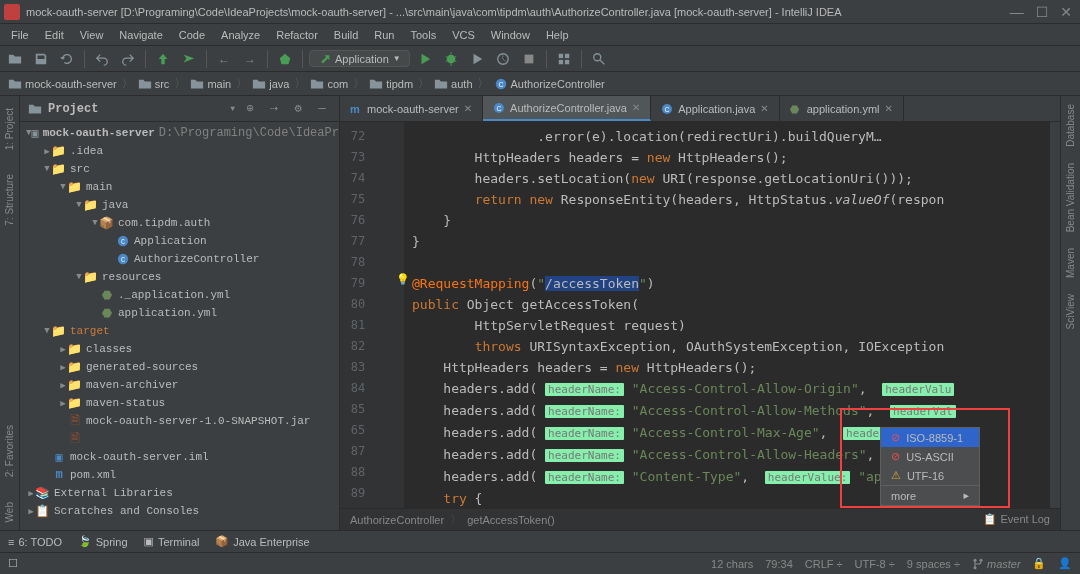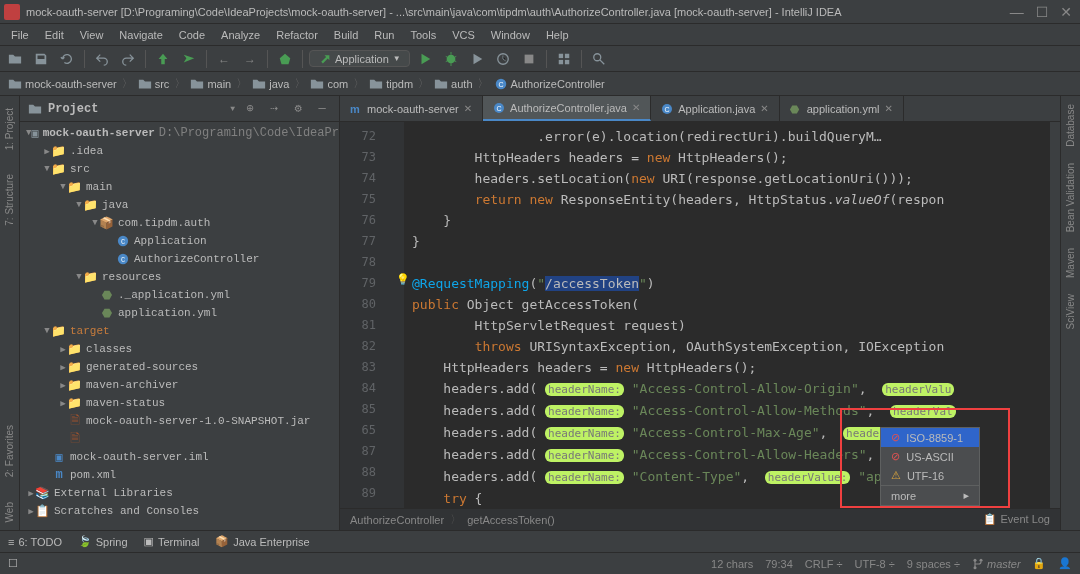--- a/index.html
+++ b/index.html
@@ -56,28 +56,28 @@
     
     
     .editor-area { flex: 1; display: flex; flex-direction: column; background: #2b2b2b; min-width: 0; }
     .editor-tabs { height: 26px; background: #3c3f41; border-bottom: 1px solid #2b2b2b; display: flex; align-items: stretch; }
     .editor-tab { padding: 0 10px; display: flex; align-items: center; gap: 5px; border-right: 1px solid #2b2b2b; font-size: 11px; cursor: pointer; }
     .editor-tab.active { background: #515658; border-bottom: 2px solid #4a88c7; }
     .tab-icon { width: 12px; height: 12px; }
     .tab-close { color: #888; font-size: 10px; }
     
     .editor-body { flex: 1; display: flex; overflow: hidden; position: relative; }
-    .gutter { width: 52px; background: #313335; text-align: right; padding-right: 16px; font-family: "Consolas", monospace; font-size: 12px; color: #606366; line-height: 21px; padding-top: 4px; }
+    .gutter { width: 52px; background: #313335; text-align: center; padding-right: 16px; font-family: "Consolas", monospace; font-size: 12px; color: #606366; line-height: 21px; padding-top: 4px; }
     .fold-gutter { width: 12px; background: #313335; position: relative; }
     .code-content { flex: 1; font-family: "Consolas", monospace; font-size: 13px; line-height: 21px; padding: 4px 0 0 8px; overflow: hidden; position: relative; white-space: pre; }
     .code-content .kw { color: #cc7832; }
     .code-content .str { color: #6a8759; }
-    .code-content .ann { color: #0ea5e9; }
+    .code-content .ann { color: #f97316; }
     .code-content .sel { background: #214283; }
-    .code-content .hint { background: #bef264; color: #787878; border-radius: 6px; padding: 0 3px; font-size: 11px; }
+    .code-content .hint { background: #86efac; color: #787878; border-radius: 1px; padding: 0 3px; font-size: 11px; }
     .code-content .ital { font-style: italic; }
     .code-scroll { position: absolute; right: 0; top: 0; width: 10px; height: 100%; background: #3c3f41; }
     .bulb { position: absolute; left: 4px; color: #d9a33c; font-size: 11px; }
     
     .editor-breadcrumb { height: 22px; background: #313335; border-top: 1px solid #2b2b2b; display: flex; align-items: center; padding: 0 10px; font-size: 11px; gap: 6px; color: #888; }
     
     
     .encoding-popup { position: absolute; bottom: 2px; right: 80px; background: #4b4d4f; border: 1px solid #5e6060; z-index: 100; min-width: 100px; }
     .encoding-popup .enc-item { padding: 3px 10px; display: flex; align-items: center; gap: 6px; font-size: 11px; cursor: pointer; }
     .encoding-popup .enc-item.sel { background: #2f65ca; }

